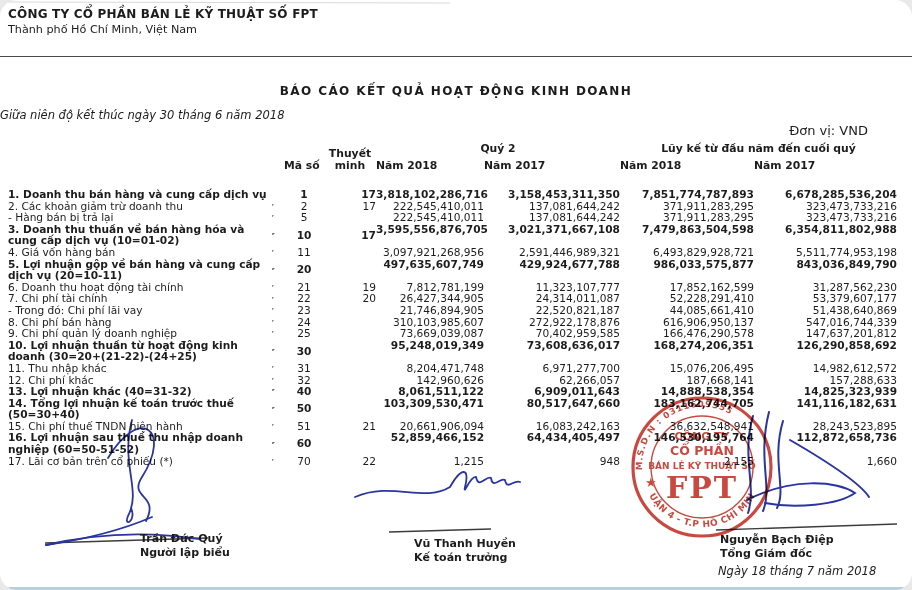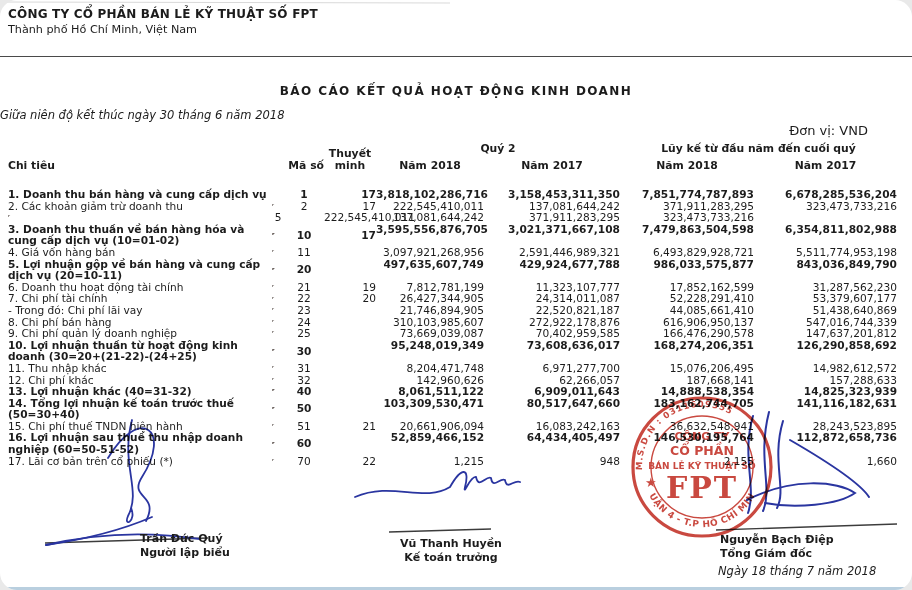--- a/index.html
+++ b/index.html
@@ -12,25 +12,25 @@
   .formblock .code{font-weight:bold;font-size:12px;letter-spacing:.4px;}
   .toprule{position:absolute;left:0;top:56px;width:912px;border-top:1.6px solid #4a4a4a;}
   .title{position:absolute;left:0;top:84px;width:100%;text-align:center;font-weight:bold;
          font-size:12px;letter-spacing:1.4px;}
   .subtitle{position:absolute;left:0;top:108px;width:100%;font-style:italic;font-size:11.5px;}
   .unit{position:absolute;top:123px;right:44px;font-size:13px;}
   
   .thead,.trow{display:grid;grid-template-columns:264px 12px 40px 52px 108px 136px 134px 143px;}
   .thead{position:absolute;left:8px;top:143px;width:889px;font-weight:bold;font-size:10.8px;line-height:12px;}
   .thead .h-item{grid-column:1;grid-row:1/3;align-self:end;}
-  .thead .h-code{grid-column:3;grid-row:1/3;align-self:end;text-align:right;}
+  .thead .h-code{grid-column:3;grid-row:1/3;align-self:end;text-align:left;}
   .thead .h-note{grid-column:4;grid-row:1/3;align-self:end;text-align:center;}
   .thead .h-q2{grid-column:5/7;grid-row:1;text-align:center;padding-bottom:5px;}
   .thead .h-ytd{grid-column:7/9;grid-row:1;text-align:center;padding-bottom:5px;}
-  .thead .h-y{grid-row:2;text-align:center;}
+  .thead .h-y{grid-row:2;text-align:left;}
   .tbody{position:absolute;left:8px;top:189px;width:889px;font-size:10.6px;line-height:11.6px;}
   .trow{padding:0;margin:0;}
   .trow .c{align-self:start;}
   .trow .label{padding-right:4px;}
   .trow .mark{font-size:8px;color:#30241f;line-height:11px;text-align:left;align-self:center;}
   .trow .code{text-align:center;align-self:center;}
   .trow .note{text-align:right;align-self:center;}
   .trow .num{text-align:right;font-variant-numeric:tabular-nums;}
   .trow.bold{font-weight:bold;}
   
@@ -51,21 +51,20 @@
   </div>
 
 
   <div class="toprule"></div>
 
   <div class="title">BÁO CÁO KẾT QUẢ HOẠT ĐỘNG KINH DOANH</div>
   <div class="subtitle">Giữa niên độ kết thúc ngày 30 tháng 6 năm 2018</div>
   <div class="unit">Đơn vị: VND</div>
 
   <div class="thead">
-    <div class="h-item">Chi tiêu</div>
     <div class="h-code">Mã số</div>
     <div class="h-note">Thuyết minh</div>
     <div class="h-q2">Quý 2</div>
     <div class="h-ytd">Lũy kế từ đầu năm đến cuối quý</div>
     <div class="h-y" style="grid-column:5">Năm 2018</div>
     <div class="h-y" style="grid-column:6">Năm 2017</div>
     <div class="h-y" style="grid-column:7">Năm 2018</div>
     <div class="h-y" style="grid-column:8">Năm 2017</div>
   </div>
 
@@ -86,20 +85,21 @@
       <div class="c mark">ʳ</div>
       <div class="c code">2</div>
       <div class="c note">17</div>
       <div class="c num">222,545,410,011</div>
       <div class="c num">137,081,644,242</div>
       <div class="c num">371,911,283,295</div>
       <div class="c num">323,473,733,216</div>
     </div>
 
     <div class="trow">
+      <div class="c label">- Hàng bán bị trả lại</div>
       <div class="c mark">ʳ</div>
       <div class="c code">5</div>
       <div class="c note"></div>
       <div class="c num">222,545,410,011</div>
       <div class="c num">137,081,644,242</div>
       <div class="c num">371,911,283,295</div>
       <div class="c num">323,473,733,216</div>
     </div>
 
     <div class="trow bold">
@@ -319,21 +319,21 @@
       <path d="M783,421 C771,461 787,489 777,508"></path>
       <path d="M747,500 C792,477 836,481 855,493 C838,505 795,509 765,503"></path>
       <path d="M790,440 C828,462 860,483 869,497"></path>
     </g>
   </svg>
 
   <div class="signame" style="left:140px;top:532px;">
     <div>Trần Đức Quý</div>
     <div>Người lập biểu</div>
   </div>
-  <div class="signame" style="left:400px;top:537px;text-align:center;">
+  <div class="signame" style="left:414px;top:537px;">
     <div>Vũ Thanh Huyền</div>
     <div>Kế toán trưởng</div>
   </div>
   <div class="signame" style="left:720px;top:533px;">
     <div>Nguyễn Bạch Điệp</div>
     <div>Tổng Giám đốc</div>
   </div>
 
   <div class="dateline">Ngày 18 tháng 7 năm 2018</div>
 

